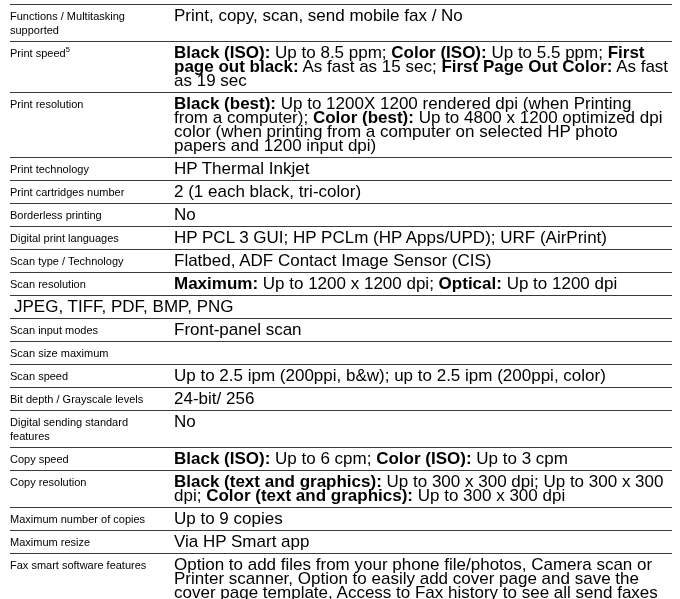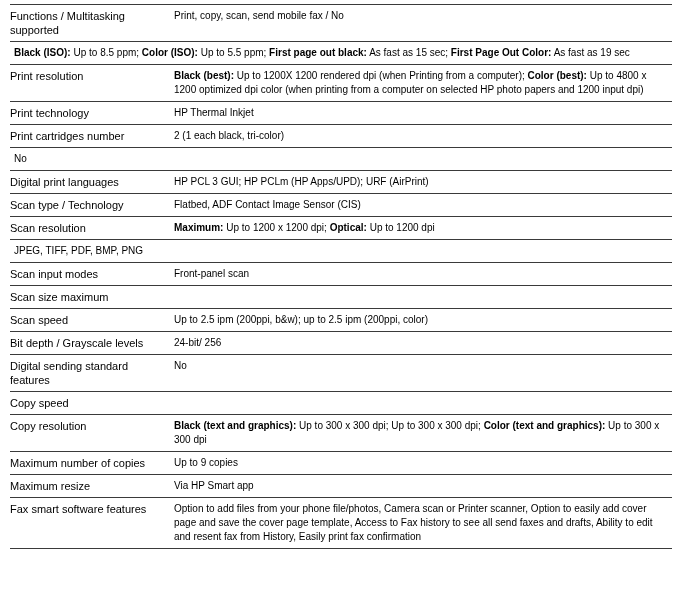--- a/index.html
+++ b/index.html
@@ -33,52 +33,54 @@
     font-weight: normal;
   }
   .label sup {
     font-size: 7.5px;
     line-height: 0;
   }
   .value {
     flex: 1 1 auto;
     box-sizing: border-box;
     padding: 4px 2px 4px 4px;
-    font-size: 10px;
+    font-size: 17px;
     line-height: 14px;
   }
   .value .b {
     font-weight: bold;
   }
 </style>
 </head>
 <body>
 
 <div class="page">
   <div class="spec-table" id="spec-table">
       <div class="row">
         <div class="label">Functions / Multitasking supported</div>
         <div class="value"><span>Print, copy, scan, send mobile fax / No</span></div>
       </div>
       <div class="row">
+        <div class="label">Print speed<sup>5</sup></div>
         <div class="value"><span class="b">Black (ISO):</span><span> Up to 8.5 ppm; </span><span class="b">Color (ISO):</span><span> Up to 5.5 ppm; </span><span class="b">First page out black:</span><span> As fast as 15 sec; </span><span class="b">First Page Out Color:</span><span> As fast as 19 sec</span></div>
       </div>
       <div class="row">
         <div class="label">Print resolution</div>
         <div class="value"><span class="b">Black (best):</span><span> Up to 1200X 1200 rendered dpi (when Printing from a computer); </span><span class="b">Color (best):</span><span> Up to 4800 x 1200 optimized dpi color (when printing from a computer on selected HP photo papers and 1200 input dpi)</span></div>
       </div>
       <div class="row">
         <div class="label">Print technology</div>
         <div class="value"><span>HP Thermal Inkjet</span></div>
       </div>
       <div class="row">
         <div class="label">Print cartridges number</div>
         <div class="value"><span>2 (1 each black, tri-color)</span></div>
       </div>
       <div class="row">
+        <div class="label">Borderless printing</div>
         <div class="value"><span>No</span></div>
       </div>
       <div class="row">
         <div class="label">Digital print languages</div>
         <div class="value"><span>HP PCL 3 GUI; HP PCLm (HP Apps/UPD); URF (AirPrint)</span></div>
       </div>
       <div class="row">
         <div class="label">Scan type / Technology</div>
         <div class="value"><span>Flatbed, ADF Contact Image Sensor (CIS)</span></div>
       </div>
@@ -103,20 +105,21 @@
       <div class="row">
         <div class="label">Bit depth / Grayscale levels</div>
         <div class="value"><span>24-bit/ 256</span></div>
       </div>
       <div class="row">
         <div class="label">Digital sending standard features</div>
         <div class="value"><span>No</span></div>
       </div>
       <div class="row">
         <div class="label">Copy speed</div>
+        <div class="value"><span class="b">Black (ISO):</span><span> Up to 6 cpm; </span><span class="b">Color (ISO):</span><span> Up to 3 cpm</span></div>
       </div>
       <div class="row">
         <div class="label">Copy resolution</div>
         <div class="value"><span class="b">Black (text and graphics):</span><span> Up to 300 x 300 dpi; Up to 300 x 300 dpi; </span><span class="b">Color (text and graphics):</span><span> Up to 300 x 300 dpi</span></div>
       </div>
       <div class="row">
         <div class="label">Maximum number of copies</div>
         <div class="value"><span>Up to 9 copies</span></div>
       </div>
       <div class="row">

